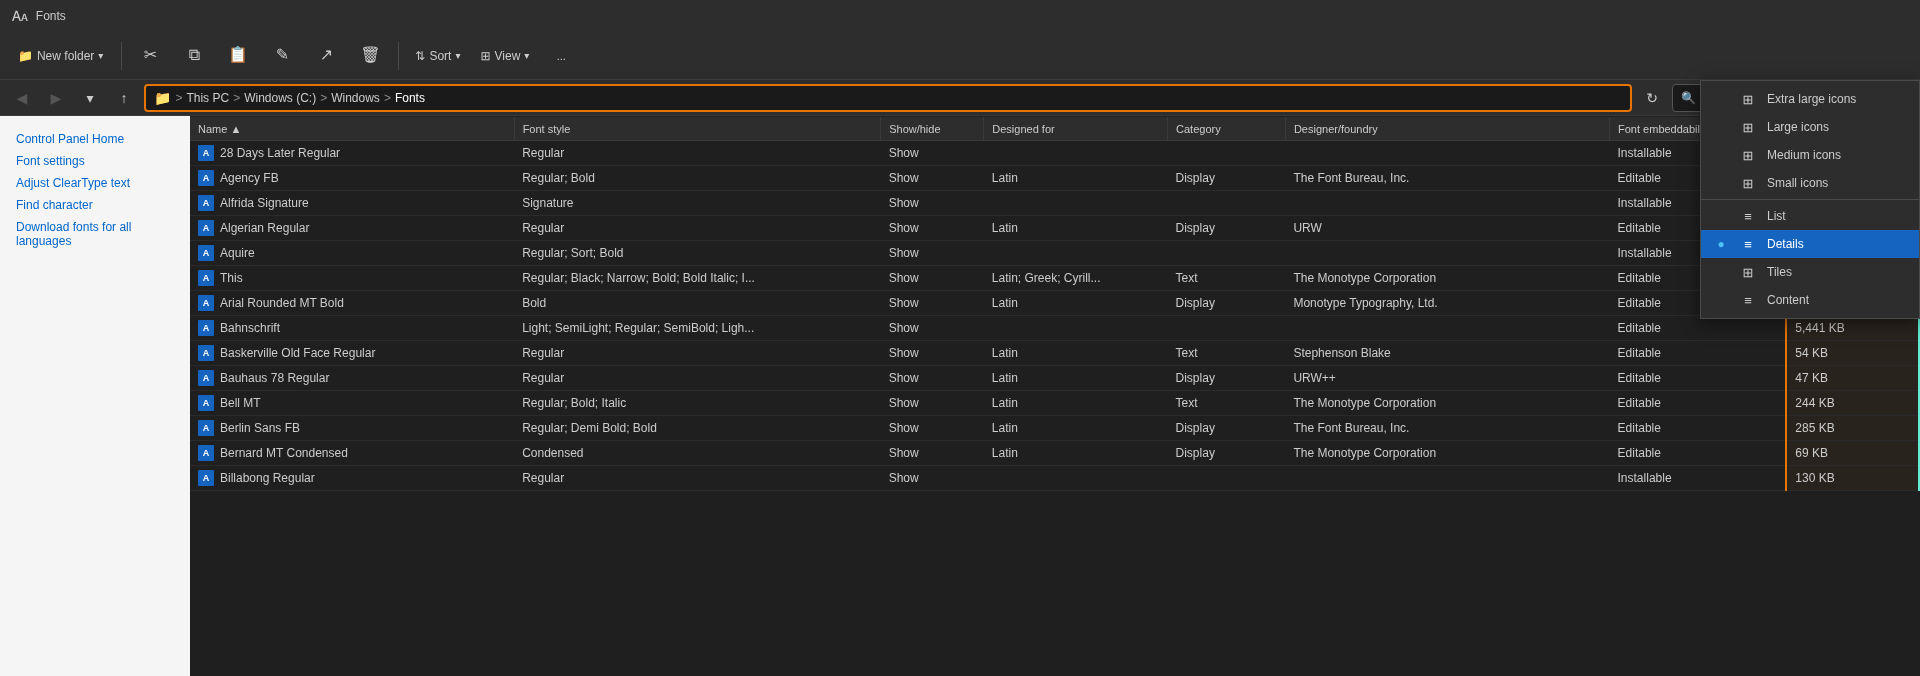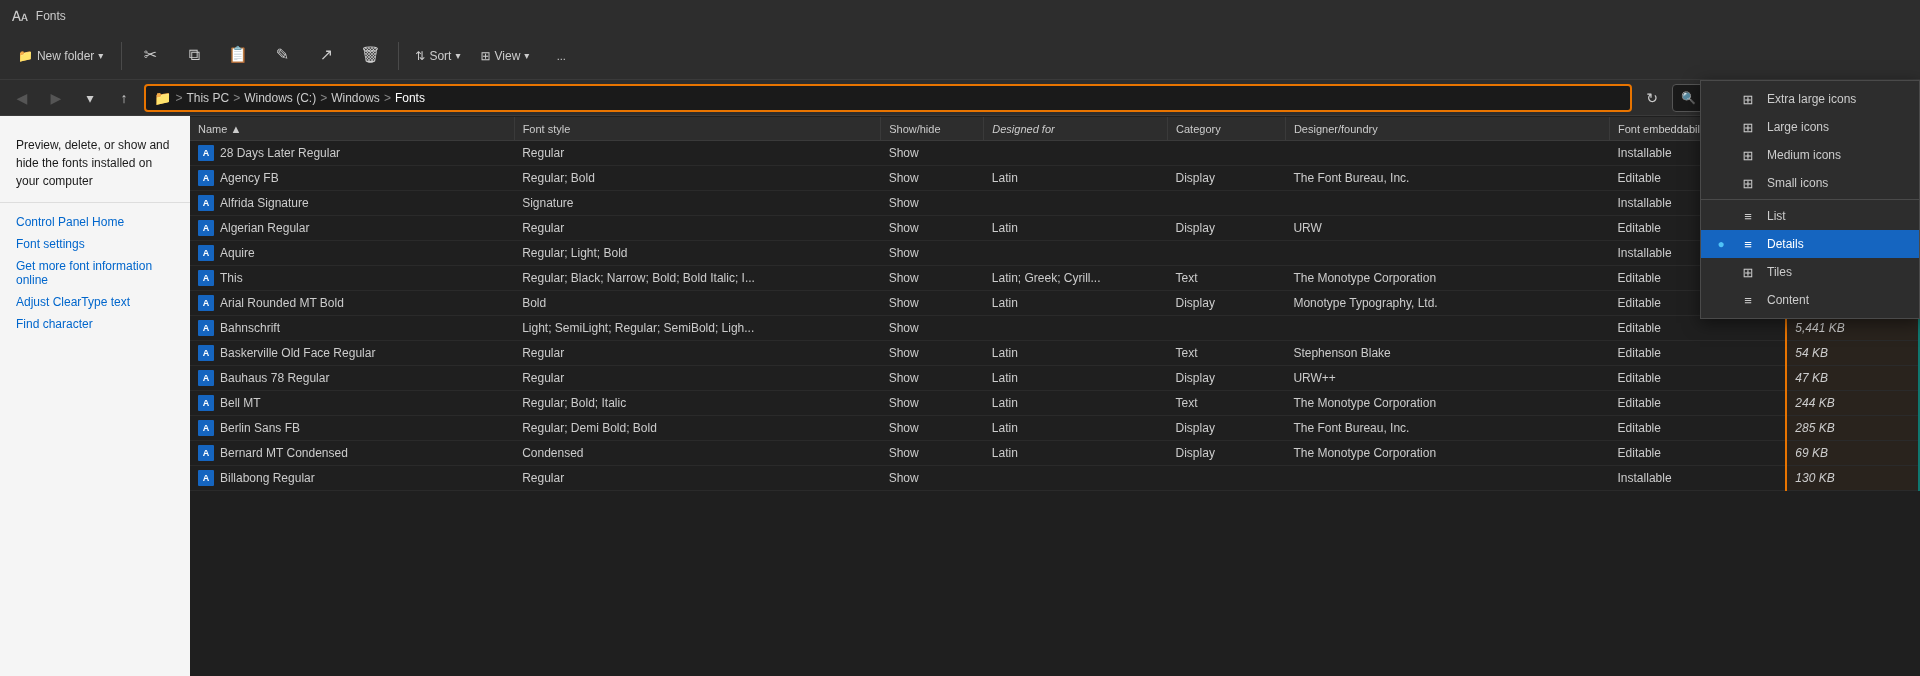--- a/index.html
+++ b/index.html
@@ -237,21 +237,21 @@
       background: #1565c0;
       color: white;
       font-size: 9px;
       font-weight: bold;
       display: flex;
       align-items: center;
       justify-content: center;
       flex-shrink: 0;
       border-radius: 1px;
     }
-    .col-size { border-left: 2px solid #e87400; border-right: 2px solid #0f766e; color: #ffffff; background: rgba(232, 116, 0, 0.05); font-style: italic; }
+    .col-size { border-left: 2px solid #e87400; border-right: 2px solid #5eead4; color: #ffffff; background: rgba(232, 116, 0, 0.05); }
     .col-size-header { border-left: 2px solid #e87400; border-right: 2px solid #e87400; border-top: 2px solid #e87400; color: #ffffff; }
 
     
     .dropdown-overlay {
       position: fixed;
       top: 80px;
       right: 0;
       width: 220px;
       background: #2d2d2d;
       border: 1px solid #4a4a4a;
@@ -344,39 +344,36 @@
   <button class="addr-refresh">↻</button>
   <div class="search-box">
     <span>🔍</span>
     <input class="search-input" type="text" placeholder="Search Fonts" style="">
   </div>
 </div>
 
 <div class="main-area">
 
   <div class="sidebar">
-    <div class="sidebar-desc">
-      <span>Preview, delete, or show and hide the fonts installed on your computer</span>
-    </div>
     <a class="sidebar-link bold">Control Panel Home</a>
     <a class="sidebar-link bold">Font settings</a>
-    <a class="sidebar-link">Get more font information online</a>
     <a class="sidebar-link">Adjust ClearType text</a>
     <a class="sidebar-link">Find character</a>
+    <a class="sidebar-link">Download fonts for all languages</a>
   </div>
 
   <div class="content-area">
     <div class="font-table">
       <table>
         <thead>
           <tr>
             <th style="width:220px;">Name ▲</th>
             <th style="width:200px;">Font style</th>
             <th style="width:70px;">Show/hide</th>
-            <th style="width:100px;font-style:italic;">Designed for</th>
+            <th style="width:100px;">Designed for</th>
             <th style="width:80px;">Category</th>
             <th style="width:220px;">Designer/foundry</th>
             <th style="width:120px;">Font embeddability</th>
             <th class="col-size-header" style="width:90px;">Size</th>
           </tr>
         </thead>
         <tbody id="font-table-body">
         <tr>
               <td>
                 <span class="font-icon">A</span>
@@ -427,21 +424,21 @@
               <td>Display</td>
               <td>URW</td>
               <td>Editable</td>
               <td class="col-size">75 KB</td>
             </tr>
             <tr>
               <td>
                 <span class="font-icon">A</span>
                 <span>Aquire</span>
               </td>
-              <td>Regular; Light; Bold</td>
+              <td>Regular; Sort; Bold</td>
               <td>Show</td>
               <td></td>
               <td></td>
               <td></td>
               <td>Installable</td>
               <td class="col-size">73 KB</td>
             </tr>
             <tr>
               <td>
                 <span class="font-icon">A</span>

